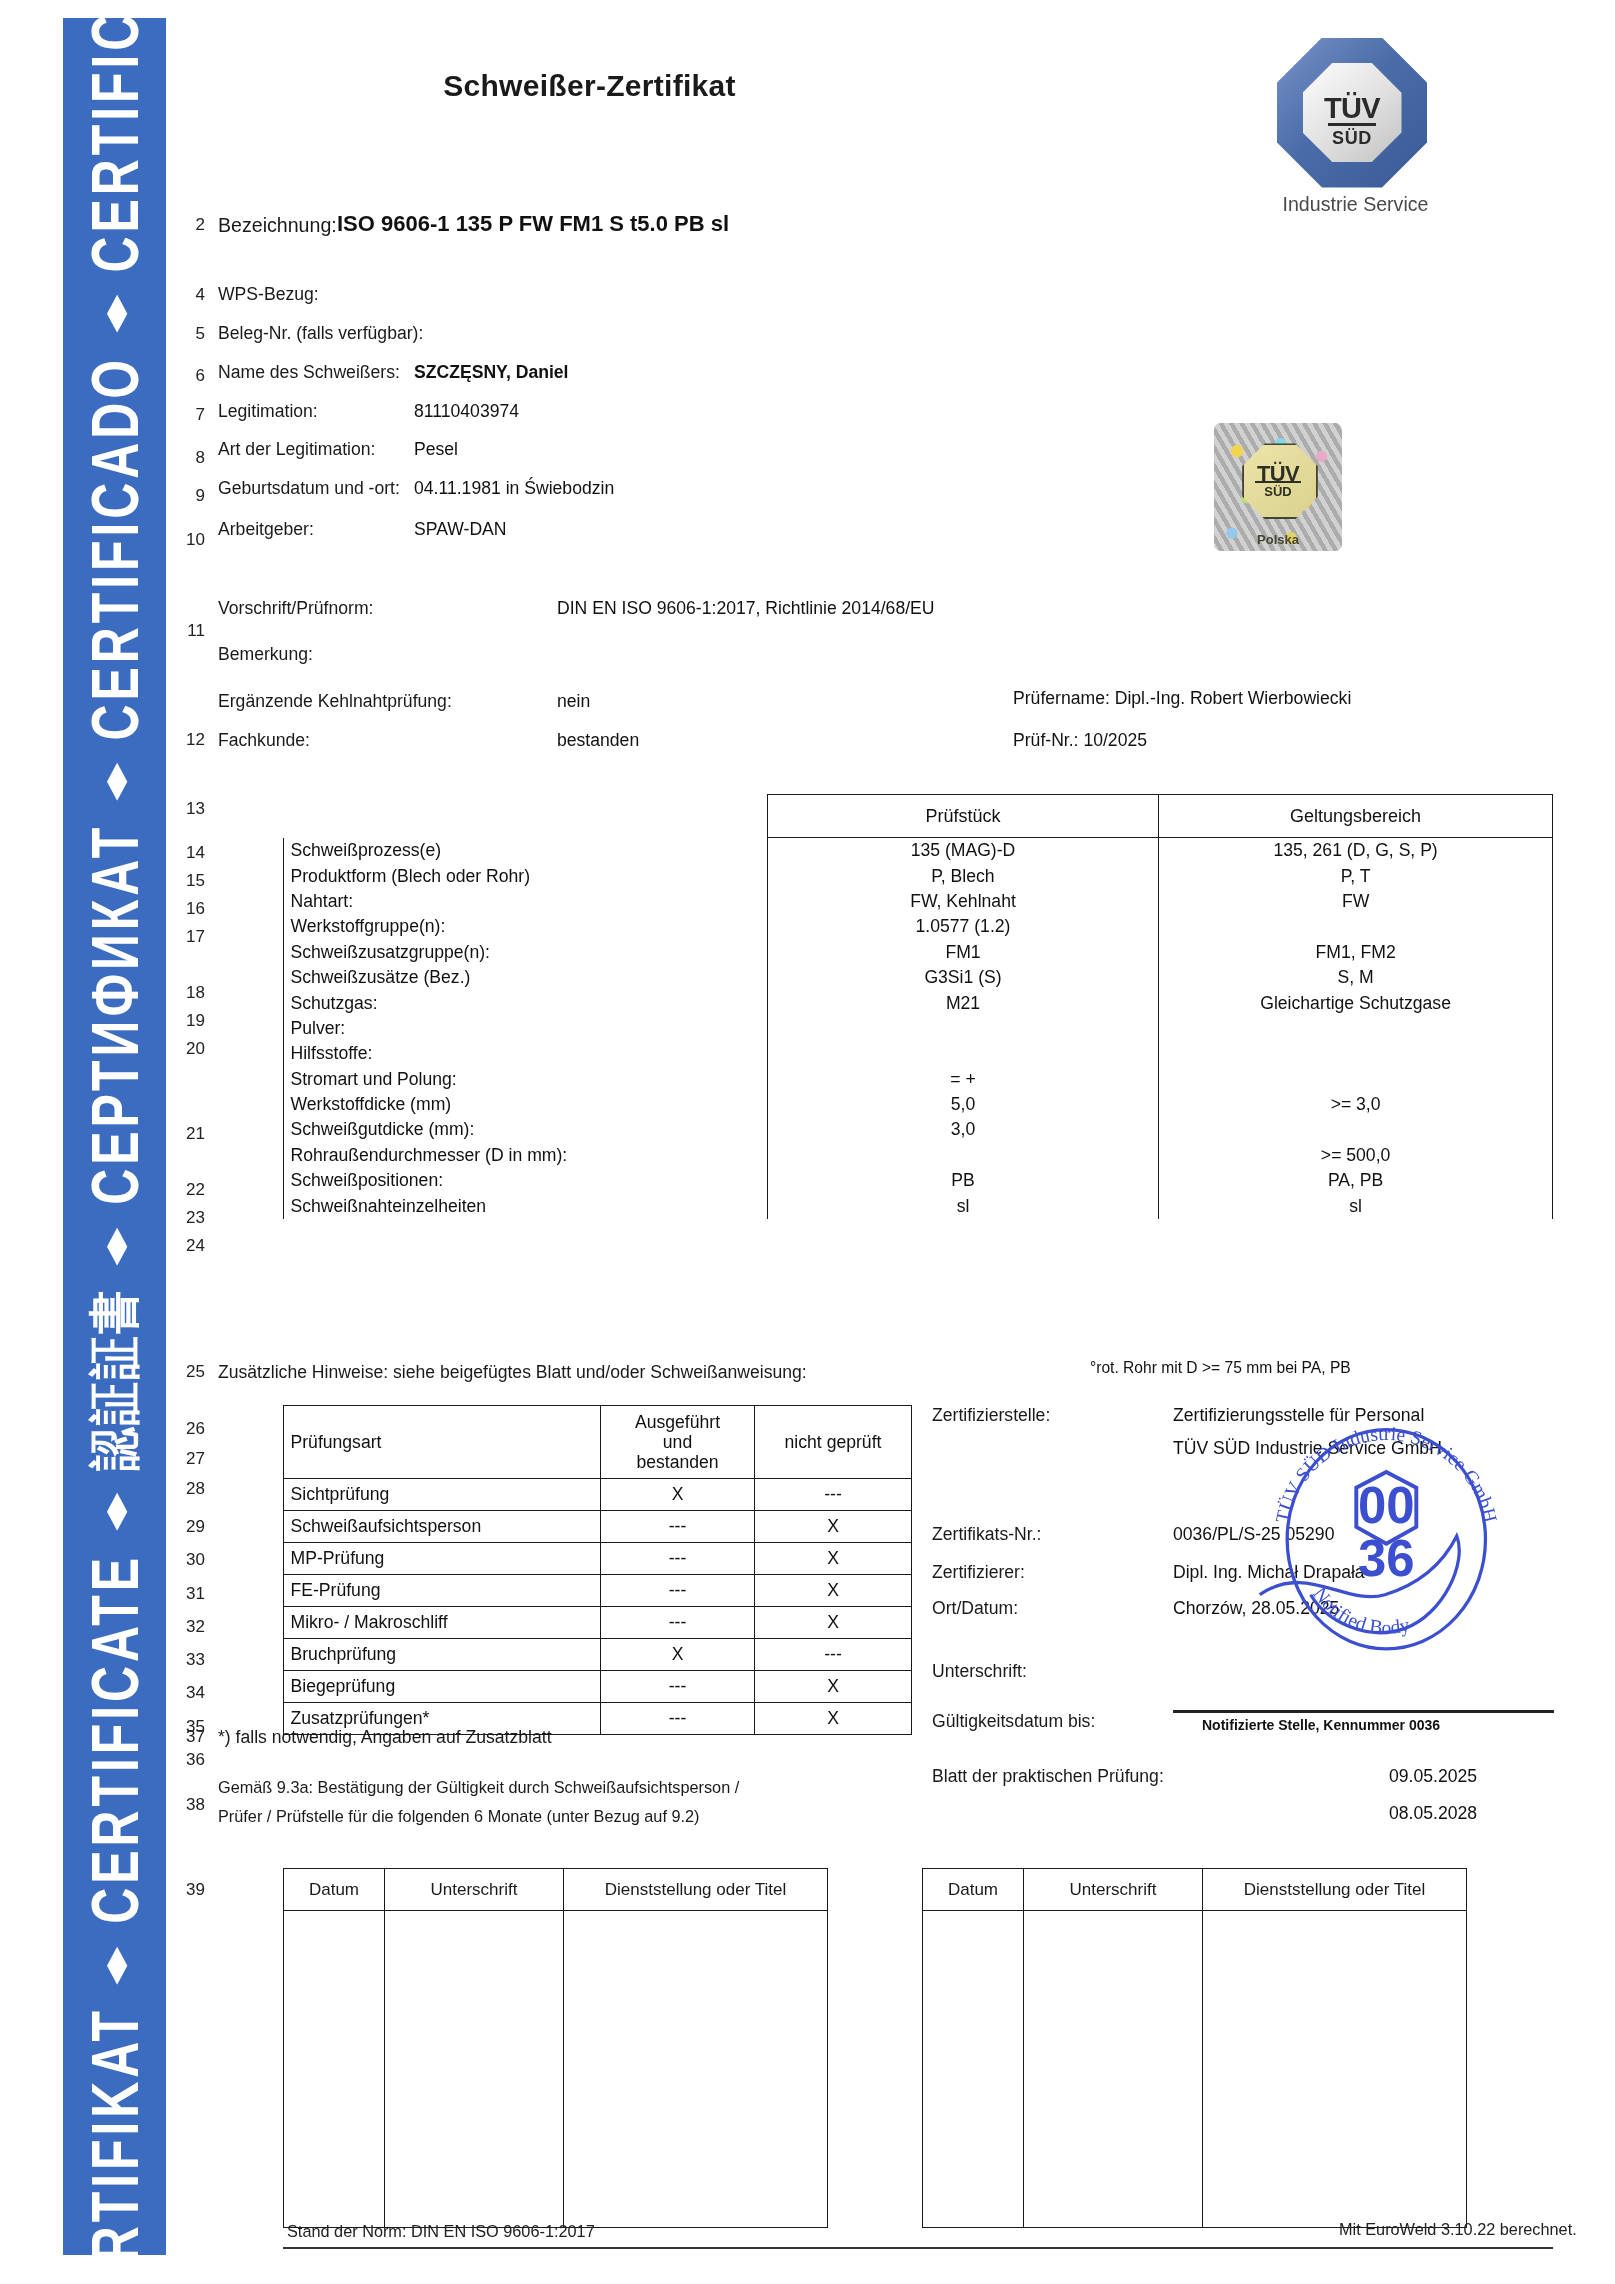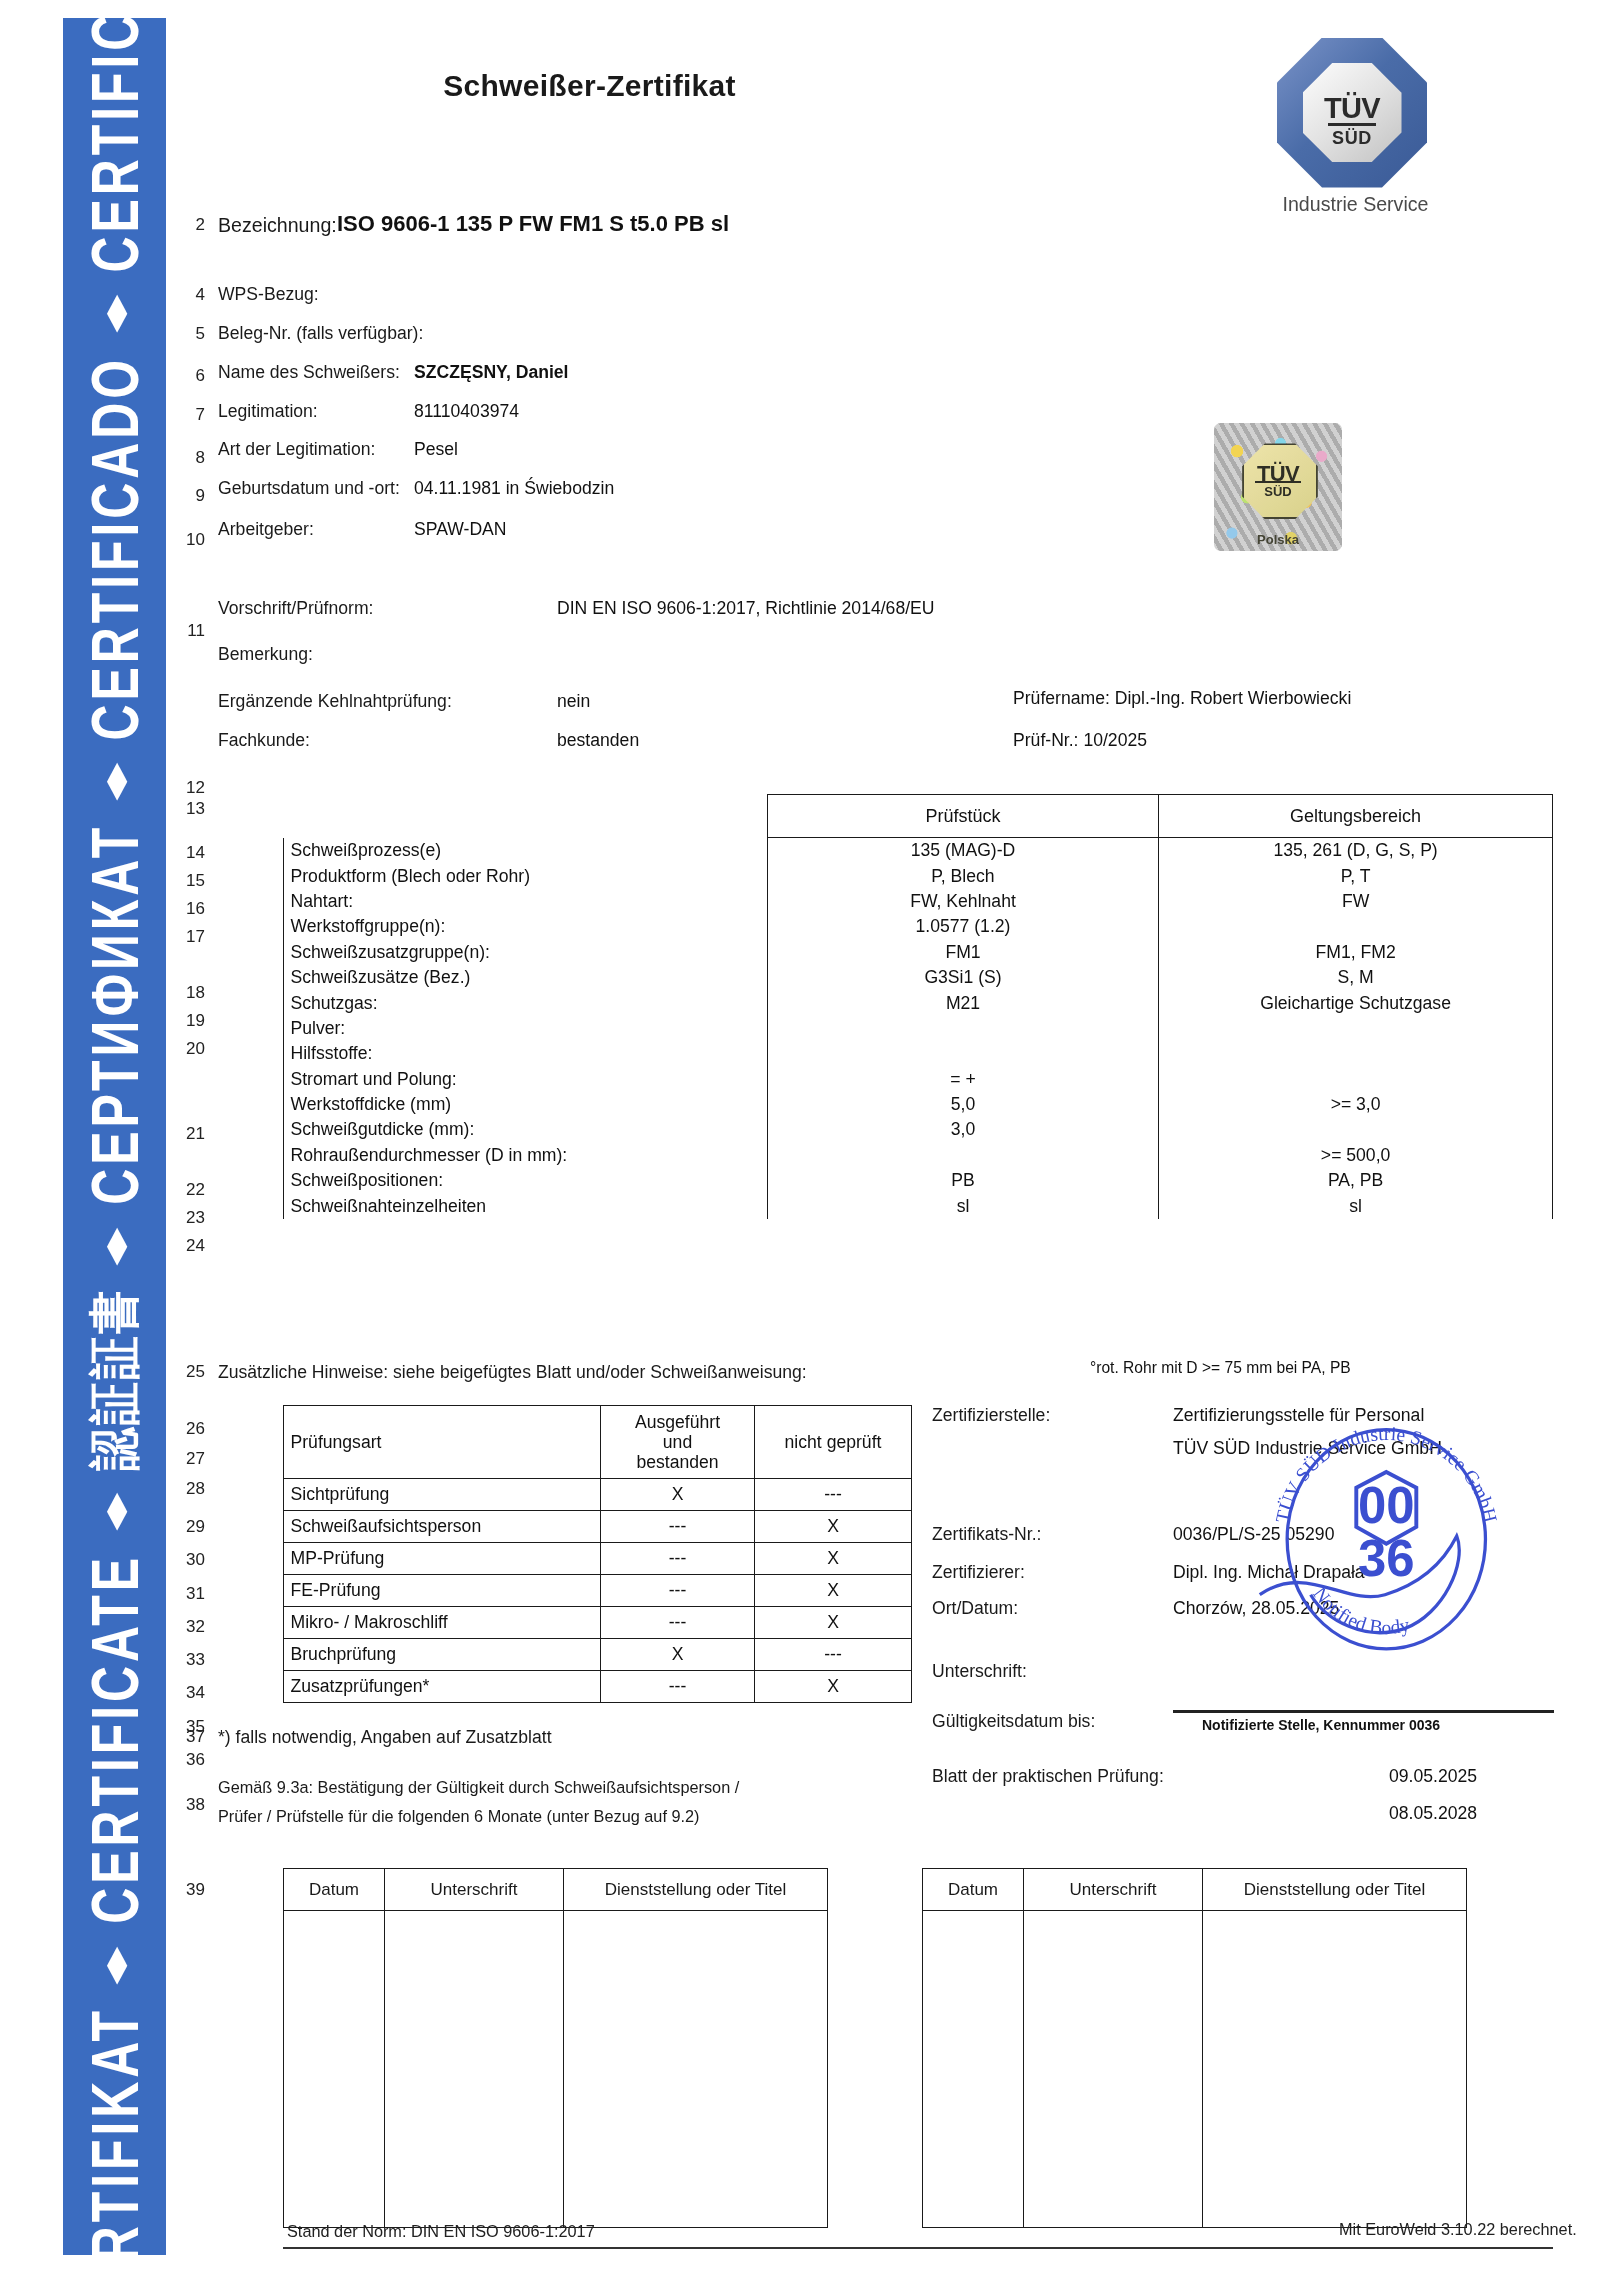--- a/index.html
+++ b/index.html
@@ -188,21 +188,21 @@
         <div class="val" style="left: 248px; top: 501px;">SPAW-DAN</div>
       </div>
 
     <div class="ln" style="left:0px;top:603px;">11</div>
     <div class="lbl" style="left:52px;top:580px;">Vorschrift/Prüfnorm:</div>
     <div class="val" style="left:391px;top:580px;">DIN EN ISO 9606-1:2017, Richtlinie 2014/68/EU</div>
     <div class="lbl" style="left:52px;top:626px;">Bemerkung:</div>
     <div class="lbl" style="left:52px;top:673px;">Ergänzende Kehlnahtprüfung:</div>
     <div class="val" style="left:391px;top:673px;">nein</div>
     <div class="val" style="left:847px;top:670px;">Prüfername: Dipl.-Ing. Robert Wierbowiecki</div>
-    <div class="ln" style="left:0px;top:712px;margin-top:48px;">12</div>
+    <div class="ln" style="left:0px;top:712px;">12</div>
     <div class="lbl" style="left:52px;top:712px;">Fachkunde:</div>
     <div class="val" style="left:391px;top:712px;">bestanden</div>
     <div class="val" style="left:847px;top:712px;">Prüf-Nr.: 10/2025</div>
 
     <div id="spec-linenos">
         <div class="ln" style="left: 0px; top: 781px;">13</div>
         <div class="ln" style="left: 0px; top: 825px;">14</div>
         <div class="ln" style="left: 0px; top: 853px;">15</div>
         <div class="ln" style="left: 0px; top: 881px;">16</div>
         <div class="ln" style="left: 0px; top: 909px;">17</div>
@@ -355,20 +355,25 @@
           </tr>
           <tr>
             <td class="c0">Mikro- / Makroschliff</td>
             <td class="c1">---</td>
             <td class="c2">X</td>
           </tr>
           <tr>
             <td class="c0">Bruchprüfung</td>
             <td class="c1">X</td>
             <td class="c2">---</td>
+          </tr>
+          <tr>
+            <td class="c0">Biegeprüfung</td>
+            <td class="c1">---</td>
+            <td class="c2">X</td>
           </tr>
           <tr>
             <td class="c0">Zusatzprüfungen*</td>
             <td class="c1">---</td>
             <td class="c2">X</td>
           </tr>
         </tbody>
     </table>
 
     <div class="ln" style="left:0px;top:1709px;">37</div>

